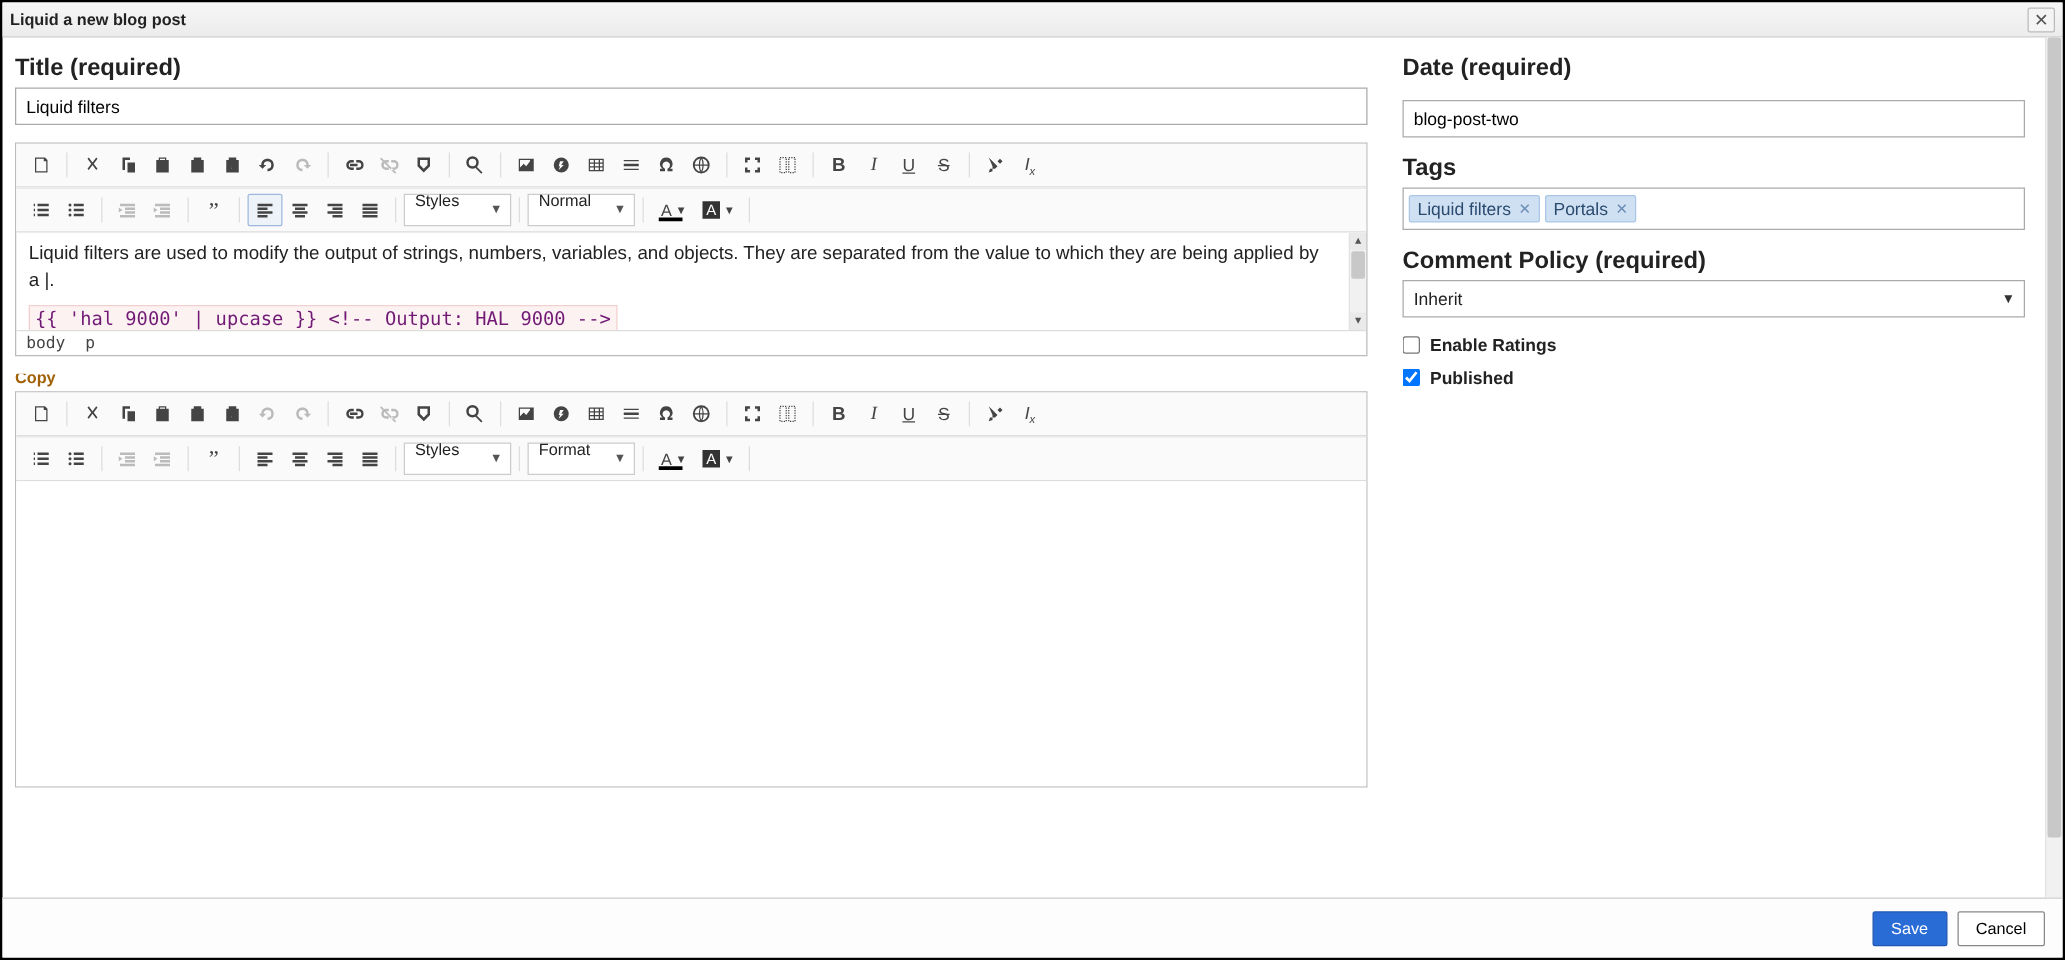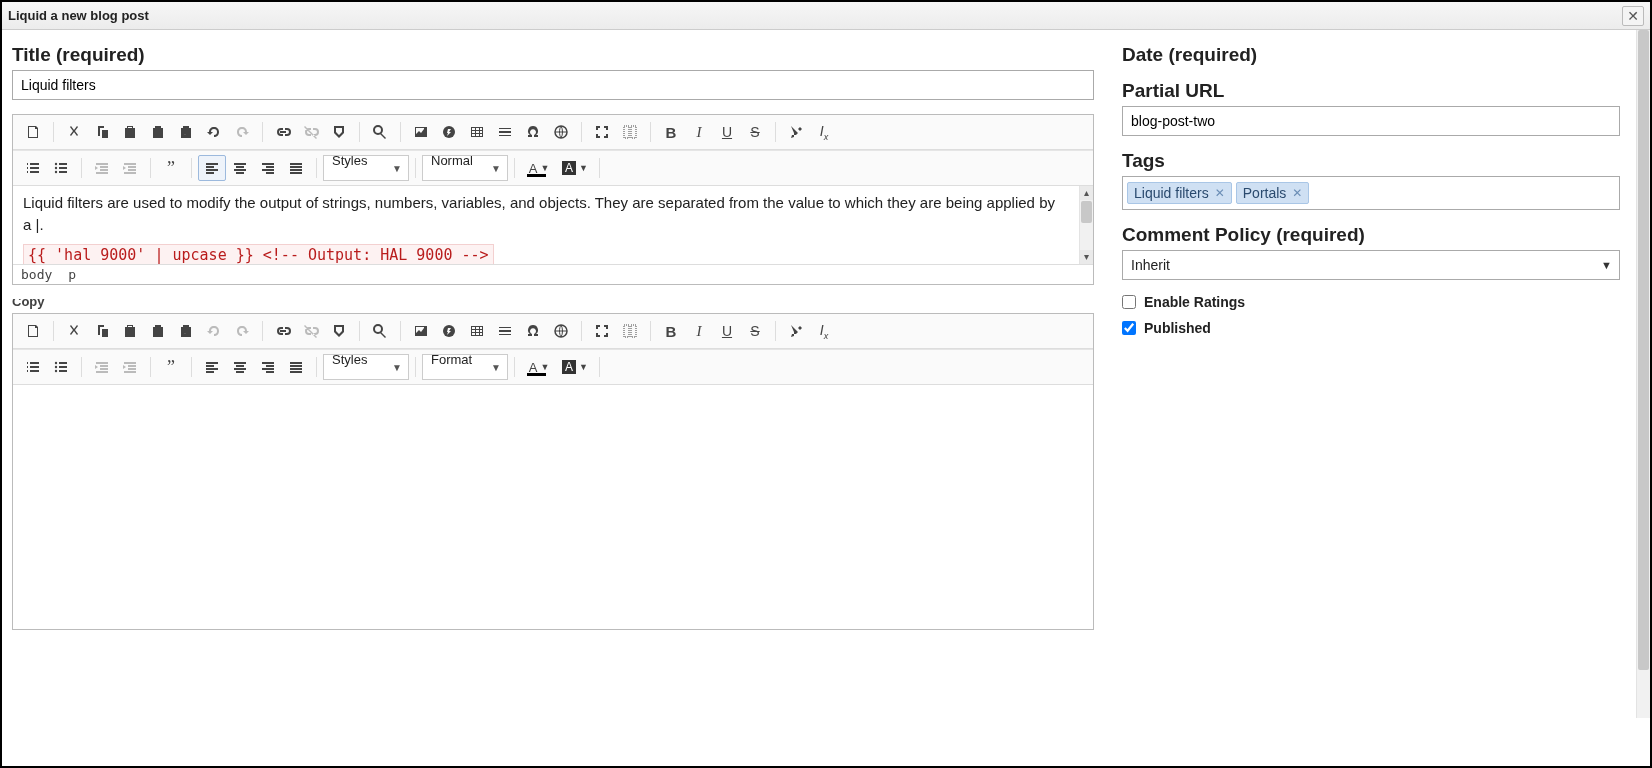--- a/index.html
+++ b/index.html
@@ -28,32 +28,32 @@
 .tb-btn { width: 28px; height: 26px; display: inline-flex; align-items: center; justify-content: center; color: #444; cursor: pointer; border: 1px solid transparent; border-radius: 2px; }
 .tb-btn.active { background: #eef3fa; border-color: #9cb9dd; }
 .tb-btn.disabled { color: #bbb; cursor: default; }
 .tb-sep { width: 1px; height: 20px; background: #ddd; margin: 0 6px; display: inline-block; }
 .tb-select { height: 26px; border: 1px solid #ccc; background: #fff; font-size: 13px; padding: 0 22px 16px 8px; position: relative; display: inline-flex; align-items: center; min-width: 86px; cursor: pointer; }
 .tb-select .caret { position: absolute; right: 6px; top: 50%; transform: translateY(-50%); font-size: 10px; color: #555; }
 .tb-colorbtn { position: relative; }
 .tb-colorbtn .underline-bar { position: absolute; left: 5px; right: 10px; bottom: 3px; height: 3px; background: #000; }
 
 .editor-content { padding: 6px 10px; font-size: 15px; line-height: 1.45; position: relative; height: 78px; overflow: hidden; }
-.editor-content .code { color: #b91c1c; font-family: Consolas, monospace; background: #fdf2f2; border: 1px solid #f3d0d0; padding: 0 4px; display: inline-block; margin-top: 8px; }
+.editor-content .code { color: #701a75; font-family: Consolas, monospace; background: #fdf2f2; border: 1px solid #f3d0d0; padding: 0 4px; display: inline-block; margin-top: 8px; }
 
 .editor-scroll { position: absolute; right: 0; top: 0; bottom: 0; width: 14px; background: #f1f1f1; border-left: 1px solid #e3e3e3; }
 .editor-scroll .up, .editor-scroll .down { position: absolute; left: 0; right: 0; height: 14px; display: flex; align-items: center; justify-content: center; font-size: 10px; color: #555; background: #eaeaea; }
 .editor-scroll .up { top: 0; }
 .editor-scroll .down { bottom: 0; }
 .editor-scroll .thumb { position: absolute; left: 1px; right: 1px; top: 15px; height: 22px; background: #c8c8c8; border-radius: 2px; }
 
 .path-bar { border-top: 1px solid #ddd; padding: 2px 8px; font-family: Consolas, monospace; font-size: 13px; color: #444; }
 .path-bar span { margin-right: 8px; }
 
-.copy-label-cut { font-weight: bold; font-size: 13px; color: #404040; margin: 10px 0 2px; height: 12px; overflow: hidden; line-height: 6px; }
+.copy-label-cut { font-weight: bold; font-size: 13px; color: #a16207; margin: 10px 0 2px; height: 12px; overflow: hidden; line-height: 6px; }
 
 .dialog-footer { position: absolute; left: 0; right: 0; bottom: 0; height: 48px; border-top: 1px solid #ccc; background: #fdfdfd; display: flex; align-items: center; justify-content: flex-end; padding: 0 14px; gap: 8px; }
 .btn { height: 28px; padding: 0 14px; border: 1px solid #888; border-radius: 2px; background: #fff; font-size: 13px; cursor: pointer; }
 .btn-primary { background: #2a6cd6; color: #fff; border-color: #1f57b3; }
 
 .date-row { display: flex; }
 .date-row .text-input { flex: 1 1 auto; border-right: none; }
 .cal-btn { width: 44px; border: 1px solid #aaa; background: #f2f2f2; display: flex; align-items: center; justify-content: center; cursor: pointer; font-size: 15px; color: #444; }
 
 .tags-box { border: 1px solid #aaa; min-height: 34px; padding: 3px 4px; display: flex; gap: 4px; flex-wrap: wrap; align-items: center; background: #fff; }
@@ -532,21 +532,20 @@
 
     </div>
 
     <div class="right-col">
 
       <div class="field-block">
         <label class="field-label">Date (required)</label>
       </div>
 
       <div class="field-block">
-        <label class="field-label">Partial URL</label>
         <input class="text-input" value="blog-post-two" style="">
       </div>
 
       <div class="field-block">
         <label class="field-label">Tags</label>
         <div class="tags-box">
           <span class="tag-chip">
             <span>Liquid filters</span>
             <span class="x">✕</span>
           </span>
@@ -578,14 +577,18 @@
       </div>
 
     </div>
 
   </div>
 
   <div class="page-scroll">
     <div class="thumb"></div>
   </div>
 
+  <div class="dialog-footer">
+    <button class="btn btn-primary">Save</button>
+    <button class="btn">Cancel</button>
+  </div>
 
 </div>
 
 </body></html>

